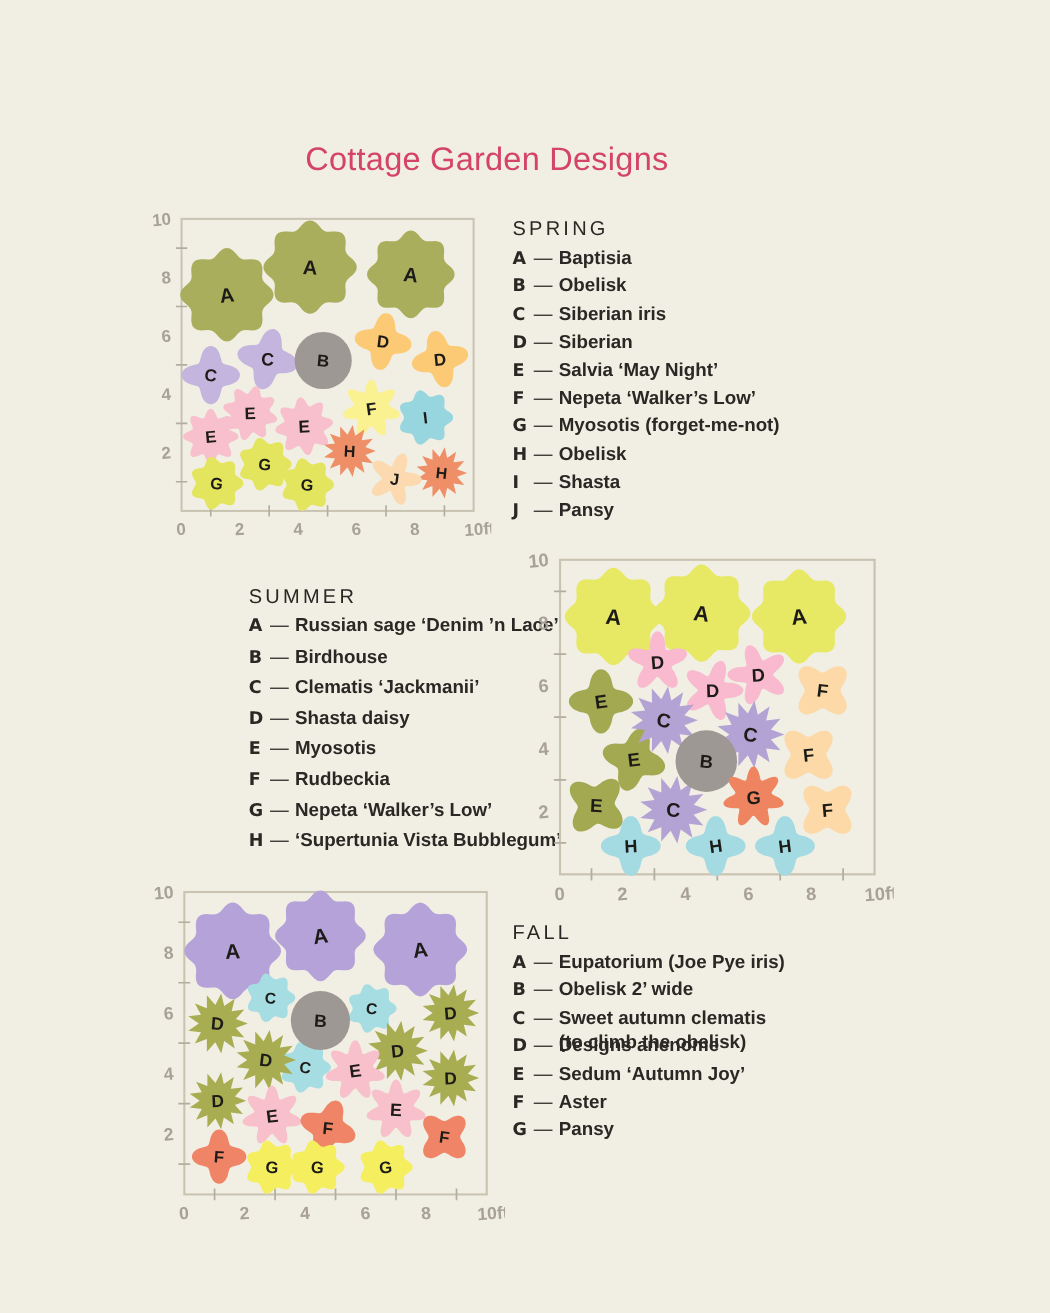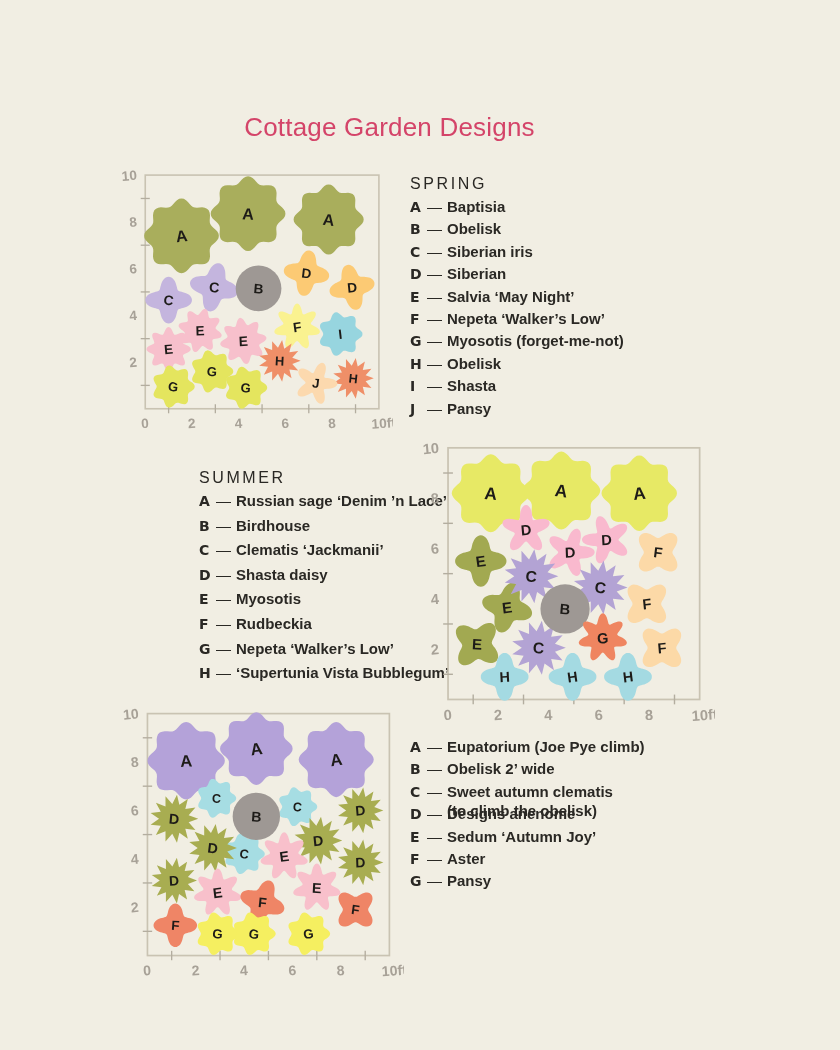--- a/index.html
+++ b/index.html
@@ -459,25 +459,26 @@
       <g transform="translate(136.1 221.1)">
         <path d="M20.9 0.0L20.6 1.3L19.9 2.5L18.7 3.6L17.5 4.5L16.2 5.3L15.2 6.0L14.6 6.8L14.2 7.8L14.2 9.0L14.3 10.4L14.5 12.0L14.4 13.5L14.0 14.9L13.3 16.1L12.2 16.8L10.8 17.1L9.3 17.0L7.8 16.6L6.4 16.1L5.1 15.7L4.0 15.6L3.0 15.9L2.1 16.5L1.1 17.4L0.0 18.5L-1.2 19.5L-2.5 20.2L-3.9 20.4L-5.2 20.2L-6.3 19.4L-7.2 18.3L-7.9 16.9L-8.5 15.4L-9.0 14.1L-9.5 13.1L-10.3 12.4L-11.3 12.0L-12.5 11.8L-14.0 11.6L-15.5 11.3L-17.0 10.8L-18.1 10.0L-18.9 8.9L-19.1 7.6L-18.9 6.1L-18.3 4.7L-17.6 3.4L-16.8 2.1L-16.3 1.0L-16.1 0.0L-16.3 -1.0L-16.8 -2.1L-17.6 -3.4L-18.3 -4.7L-18.9 -6.1L-19.1 -7.6L-18.9 -8.9L-18.1 -10.0L-17.0 -10.8L-15.5 -11.3L-14.0 -11.6L-12.5 -11.8L-11.3 -12.0L-10.3 -12.4L-9.5 -13.1L-9.0 -14.1L-8.5 -15.4L-7.9 -16.9L-7.2 -18.3L-6.3 -19.4L-5.2 -20.2L-3.9 -20.4L-2.5 -20.2L-1.2 -19.5L-0.0 -18.5L1.1 -17.4L2.1 -16.5L3.0 -15.9L4.0 -15.6L5.1 -15.7L6.4 -16.1L7.8 -16.6L9.3 -17.0L10.8 -17.1L12.2 -16.8L13.3 -16.1L14.0 -14.9L14.4 -13.5L14.5 -12.0L14.3 -10.4L14.2 -9.0L14.2 -7.8L14.6 -6.8L15.2 -6.0L16.2 -5.3L17.5 -4.5L18.7 -3.6L19.9 -2.5L20.6 -1.3L20.9 -0.0Z" fill="#f5ef60" transform="rotate(0)"></path>
         <text x="0" y="4.6" text-anchor="middle" font-size="12.8" font-weight="700" font-family="DejaVu Sans, sans-serif" fill="#1d1b18" transform="rotate(7)">G</text>
       </g>
       <g transform="translate(188.3 221.1)">
         <path d="M20.9 0.0L20.6 1.3L19.9 2.5L18.7 3.6L17.5 4.5L16.2 5.3L15.2 6.0L14.6 6.8L14.2 7.8L14.2 9.0L14.3 10.4L14.5 12.0L14.4 13.5L14.0 14.9L13.3 16.1L12.2 16.8L10.8 17.1L9.3 17.0L7.8 16.6L6.4 16.1L5.1 15.7L4.0 15.6L3.0 15.9L2.1 16.5L1.1 17.4L0.0 18.5L-1.2 19.5L-2.5 20.2L-3.9 20.4L-5.2 20.2L-6.3 19.4L-7.2 18.3L-7.9 16.9L-8.5 15.4L-9.0 14.1L-9.5 13.1L-10.3 12.4L-11.3 12.0L-12.5 11.8L-14.0 11.6L-15.5 11.3L-17.0 10.8L-18.1 10.0L-18.9 8.9L-19.1 7.6L-18.9 6.1L-18.3 4.7L-17.6 3.4L-16.8 2.1L-16.3 1.0L-16.1 0.0L-16.3 -1.0L-16.8 -2.1L-17.6 -3.4L-18.3 -4.7L-18.9 -6.1L-19.1 -7.6L-18.9 -8.9L-18.1 -10.0L-17.0 -10.8L-15.5 -11.3L-14.0 -11.6L-12.5 -11.8L-11.3 -12.0L-10.3 -12.4L-9.5 -13.1L-9.0 -14.1L-8.5 -15.4L-7.9 -16.9L-7.2 -18.3L-6.3 -19.4L-5.2 -20.2L-3.9 -20.4L-2.5 -20.2L-1.2 -19.5L-0.0 -18.5L1.1 -17.4L2.1 -16.5L3.0 -15.9L4.0 -15.6L5.1 -15.7L6.4 -16.1L7.8 -16.6L9.3 -17.0L10.8 -17.1L12.2 -16.8L13.3 -16.1L14.0 -14.9L14.4 -13.5L14.5 -12.0L14.3 -10.4L14.2 -9.0L14.2 -7.8L14.6 -6.8L15.2 -6.0L16.2 -5.3L17.5 -4.5L18.7 -3.6L19.9 -2.5L20.6 -1.3L20.9 -0.0Z" fill="#f5ef60" transform="rotate(0)"></path>
         <text x="0" y="4.6" text-anchor="middle" font-size="12.8" font-weight="700" font-family="DejaVu Sans, sans-serif" fill="#1d1b18" transform="rotate(-6)">G</text>
       </g>
     </svg>
   <div class="legend legend-fall">
+    <h2>FALL</h2>
     <ul id="legend-list-2">
         <li>
           <span class="k">A</span>
           <span class="dash">—</span>
-          <span class="nm">Eupatorium (Joe Pye climb)</span>
+          <span class="nm">Eupatorium (Joe Pye iris)</span>
         </li>
         <li>
           <span class="k">B</span>
           <span class="dash">—</span>
           <span class="nm">Obelisk 2’ wide</span>
         </li>
         <li>
           <span class="k">C</span>
           <span class="dash">—</span>
           <span class="nm">Sweet autumn clematis<span class="nm2">(to climb the obelisk)</span></span>

